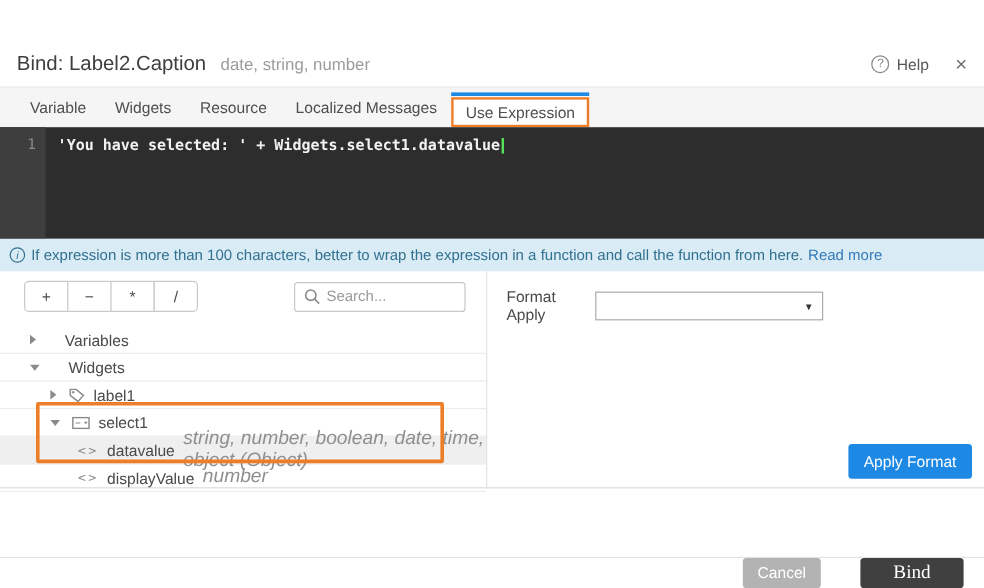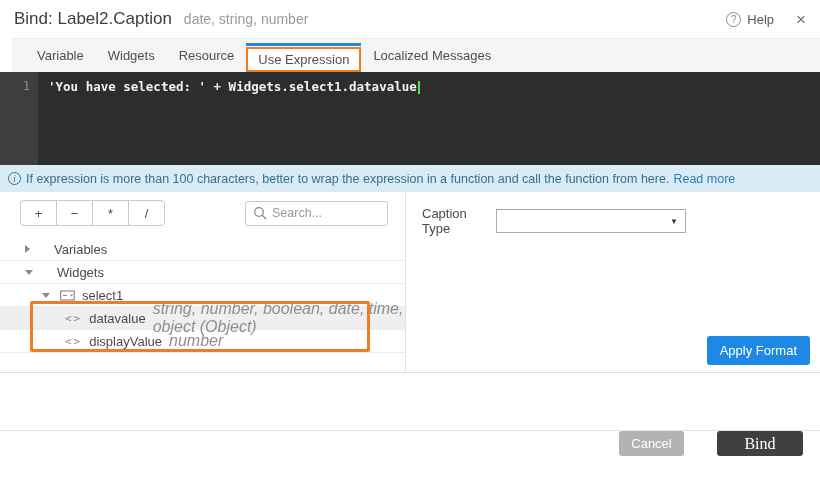--- a/index.html
+++ b/index.html
@@ -1,35 +1,35 @@
 <!DOCTYPE html>
 <html><head>
 <meta charset="utf-8">
 <style>
   * { box-sizing: border-box; margin: 0; padding: 0; }
   html,body { width:820px; height:490px; }
   body {
     font-family: "Liberation Sans", sans-serif;
     background:#fff; color:#4a4a4a; overflow:hidden;
   }
-  .dialog { position:relative; width:820px; height:360px; background:#fff; }
+  .dialog { position:relative; width:820px; height:360px; background:#fff;margin-top:34px; }
 
   
   .title-bar { position:absolute; top:0; left:0; right:0; height:38px;
     display:flex; align-items:center; padding:0 14px; background:#fff; }
   .title { font-size:17px; color:#3e3e3e; font-weight:500; }
   .subtitle { font-size:14px; color:#9b9b9b; margin-left:12px; }
   .title-actions { margin-left:auto; display:flex; align-items:center; gap:8px; }
   .help-link { display:flex; align-items:center; gap:6px; font-size:13px; color:#565656; cursor:pointer; }
   .help-circle { width:15px; height:15px; border:1px solid #8a8a8a; border-radius:50%;
     display:flex; align-items:center; justify-content:center; font-size:10px; color:#8a8a8a; }
   .close-x { font-size:17px; color:#6f6f6f; margin-left:14px; cursor:pointer; line-height:1; }
 
   
-  .tab-bar { position:absolute; top:38px; left:12px; right:0; height:34px; background:#f5f5f5;
+  .tab-bar { position:absolute; top:38px; left:0; right:0; height:34px; background:#f5f5f5;
     border-top:1px solid #ebebeb; display:flex; align-items:stretch; padding-left:13px; }
   .tab { display:flex; align-items:center; padding:0 12px; font-size:13px; color:#4f4f4f; cursor:pointer; }
   .tab.active { position:relative; background:#fff; border:2px solid #ee7d28; margin-top:8px; padding:0 10px; }
   .tab.active::before { content:""; position:absolute; left:-2px; right:-2px; top:-6px; height:3px; background:#1e88e5; }
 
   
   .editor { position:absolute; top:72px; left:0; right:0; height:93px; background:#2d2d2d; display:flex;
     font-family:"DejaVu Sans Mono", monospace; }
   .gutter { width:38px; background:#3e3e3e; color:#8a8a8a; font-size:12px; text-align:right;
     padding:7px 8px 0 0; }
@@ -111,22 +111,22 @@
         <span>Help</span>
       </span>
       <span class="close-x">×</span>
     </span>
   </div>
 
   <div class="tab-bar">
     <div class="tab">Variable</div>
     <div class="tab">Widgets</div>
     <div class="tab">Resource</div>
+    <div class="tab">Localized Messages</div>
     <div class="tab active">Use Expression</div>
-    <div class="tab">Localized Messages</div>
   </div>
 
   <div class="editor">
     <div class="gutter">
       <span>1</span>
     </div>
     <div class="code-area">
       <div class="code-line"><span>'You have selected: ' + Widgets.select1.datavalue</span><span class="caret"></span></div>
     </div>
   </div>
@@ -159,20 +159,30 @@
       </div>
 
       <div class="tree">
         <div class="tree-row lvl0">
           <span class="caret-right"></span>
           <span>Variables</span>
         </div>
         <div class="tree-row lvl0">
           <span class="caret-down"></span>
           <span>Widgets</span>
+        </div>
+        <div class="tree-row lvl1">
+          <span class="caret-right"></span>
+          <span class="node-icon">
+            <svg width="14" height="13" viewBox="0 0 14 13">
+                <path d="M1.5 1.5 h5 l6 5 -4.5 5 -6.5 -5 z" fill="none" stroke="#8a8a8a" stroke-width="1.2"></path>
+                <circle cx="4" cy="3.8" r="1" fill="#8a8a8a"></circle>
+              </svg>
+          </span>
+          <span>label1</span>
         </div>
         <div class="tree-row lvl1">
           <span class="caret-down"></span>
           <span class="node-icon">
             <svg width="15" height="11" viewBox="0 0 15 11">
                 <rect x="0.7" y="1" width="13.5" height="9" fill="none" stroke="#8a8a8a" stroke-width="1.2"></rect>
                 <line x1="3" y1="5.5" x2="7" y2="5.5" stroke="#8a8a8a" stroke-width="1"></line>
                 <path d="M10 4.5 l3 0 -1.5 2.2 z" fill="#8a8a8a"></path>
               </svg>
           </span>
@@ -188,21 +198,21 @@
           <span>displayValue</span>
           <span class="type-text">number</span>
         </div>
       </div>
 
       <div class="orange-box"></div>
     </div>
 
     <div class="right-panel">
       <div class="format-row">
-        <span class="format-label">Caption Type</span>
+        <span class="format-label">Format Apply</span>
         <div class="format-select">
           <span></span>
           <span class="arrow">▼</span>
         </div>
       </div>
       <button class="apply-btn">Apply Format</button>
     </div>
   </div>
 
   <div class="footer">

